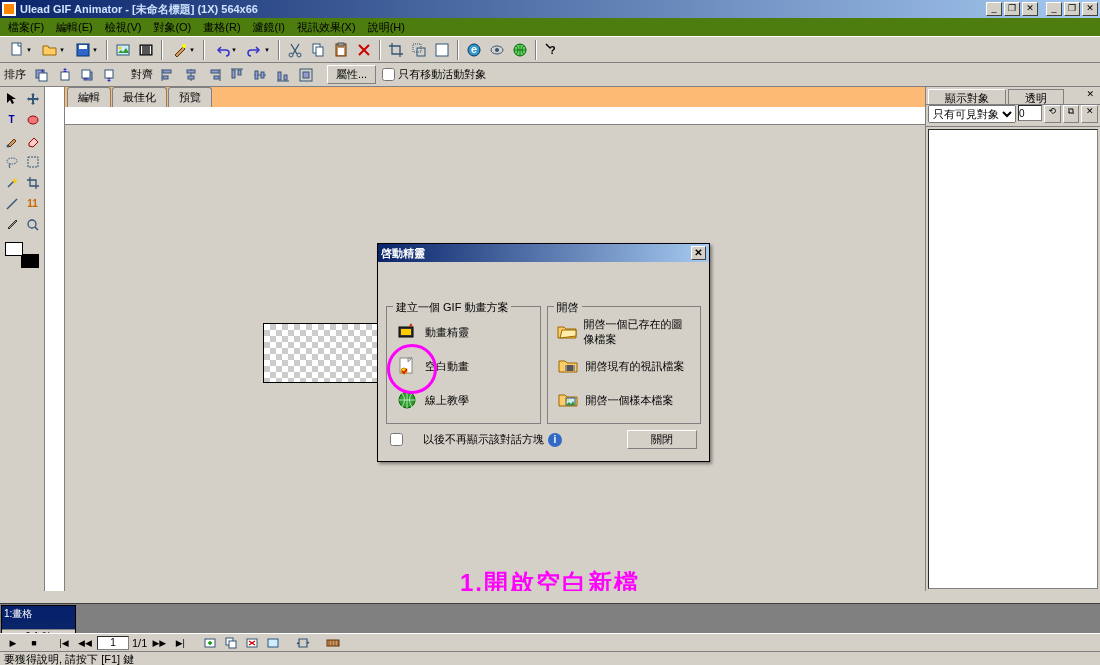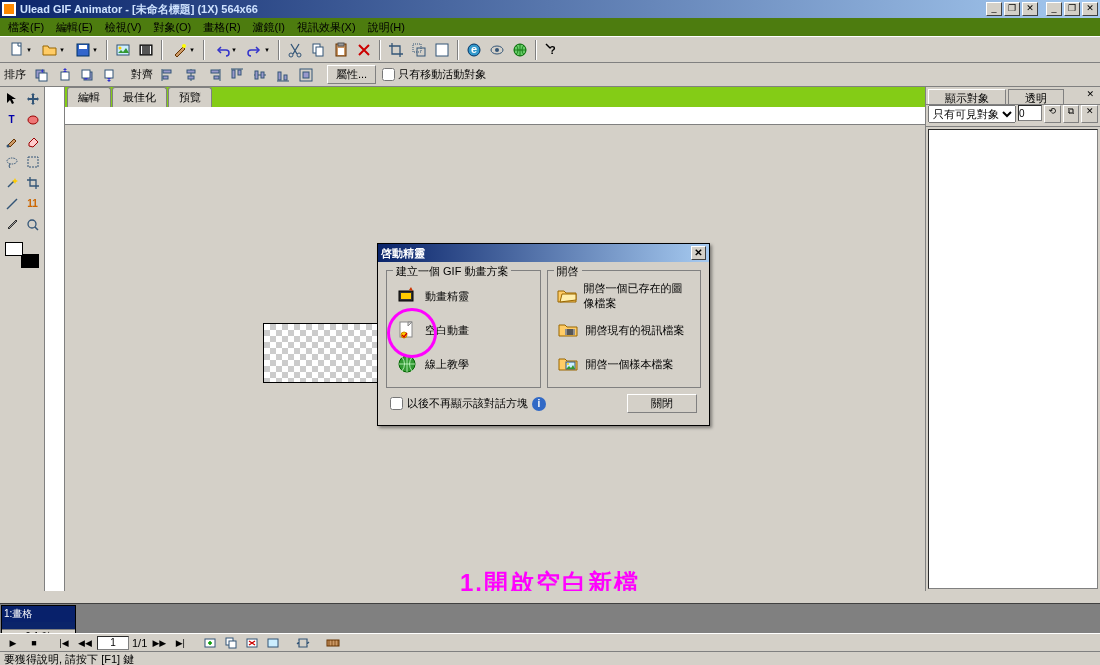--- a/index.html
+++ b/index.html
@@ -36,21 +36,21 @@
 .toolbox .row { display: flex; gap: 2px; margin-bottom: 2px; }
 .toolbtn { width: 19px; height: 19px; border: 1px solid #d4d0c8; display:flex; align-items:center; justify-content:center; }
 .toolbtn svg { width:14px; height:14px; }
 .toolbtn.txt { font-size:10px; color:#00a; font-weight:bold; }
 .swatch { width: 34px; height: 26px; position: relative; margin-top: 6px; }
 .swatch .fg { position:absolute; width:18px; height:14px; left:0; top:0; background:#fff; border:1px solid #000; }
 .swatch .bg { position:absolute; width:18px; height:14px; right:0; bottom:0; background:#000; border:1px solid #000; }
 
 .rule-v { width: 20px; background: #fff; border-right: 1px solid #808080; }
 .content { flex: 1; display: flex; flex-direction: column; }
-.tabs { height: 20px; background: #84cc16; display: flex; align-items: flex-end; padding-left: 2px; }
+.tabs { height: 20px; background: #fdba74; display: flex; align-items: flex-end; padding-left: 2px; }
 .tab { padding: 2px 10px; border: 1px solid #808080; border-bottom: none; background:#d4d0c8; margin-right: 1px; border-top-left-radius:3px; border-top-right-radius:3px; }
 .canvas-area { flex: 1; background: #d4d0c8; position: relative; overflow: hidden; }
 .rule-h { position:absolute; left:0; top:0; right:0; height:18px; background:#fff; border-bottom:1px solid #808080; }
 .canvas { position: absolute; left: 198px; top: 216px; width: 116px; height: 60px;
   background-image: linear-gradient(45deg,#ccc 25%,transparent 25%,transparent 75%,#ccc 75%,#ccc),
                     linear-gradient(45deg,#ccc 25%,#fff 25%,#fff 75%,#ccc 75%,#ccc);
   background-size: 12px 12px; background-position: 0 0, 6px 6px; border:1px solid #000; }
 
 .right-panel { width: 175px; background: #d4d0c8; border-left: 1px solid #808080; display:flex; flex-direction:column; }
 .right-panel .ptabs { height:18px; display:flex; border-bottom:1px solid #808080; padding:2px 2px 0; }
@@ -78,28 +78,28 @@
 .status { position:absolute; left:0; right:0; bottom:0; height:14px; background:#d4d0c8; border-top:1px solid #808080; padding:0 4px; font-size:11px; }
 
 
 .dialog { position:absolute; left:377px; top:243px; width:333px; background:#d4d0c8; border:1px solid #000; box-shadow: 2px 2px 3px rgba(0,0,0,.4); }
 .dialog .dtitle { height:18px; background: linear-gradient(90deg,#0a246a 0%,#a6caf0 100%); color:#fff; font-weight:bold; display:flex; align-items:center; padding:0 3px; }
 .dialog .dtitle .x { margin-left:auto; width:15px; height:14px; background:#d4d0c8; border:1px solid #fff; border-right-color:#404040; border-bottom-color:#404040; color:#000; text-align:center; font-size:10px; line-height:11px; font-weight:bold; }
 .dialog .dbody { padding:8px; }
 .fieldset { border:1px solid #808080; border-top-color:#808080; padding:8px 6px 6px; position:relative; }
 .fieldset .leg { position:absolute; top:-7px; left:6px; background:#d4d0c8; padding:0 3px; font-size:11px; }
 .dcols { display:flex; gap:6px; }
-.dcol { flex:1; }
+.dcol { flex:1;margin-top:36px; }
 .opt { display:flex; align-items:center; height:34px; padding:2px; gap:6px; }
 .opt .oi { width:24px; height:24px; display:flex; align-items:center; justify-content:center; }
 .opt .oi svg { width:22px; height:22px; }
 .opt.hl { position:relative; }
 .opt.hl::before { content:""; position:absolute; left:-6px; top:-5px; width:44px; height:44px; border:3px solid #f0f; border-radius:50%; }
 .dbot { display:flex; align-items:center; padding:6px 4px 4px; }
-.dbot label { display:flex; align-items:center; gap:4px; }
+.dbot label { display:flex; align-items:center; gap:20px; }
 .dbot .info { width:14px; height:14px; border-radius:50%; background:#3169c6; color:#fff; text-align:center; font-weight:bold; font-size:10px; margin-left:4px; line-height:14px; }
 .dbot .close { margin-left:auto; }
 
 .anno { position:absolute; left:395px; top:460px; color:#f0f; font-size:24px; font-weight:bold; letter-spacing:2px; }
 </style>
 </head>
 <body>
 
 <div class="titlebar">
   <span class="icon">

